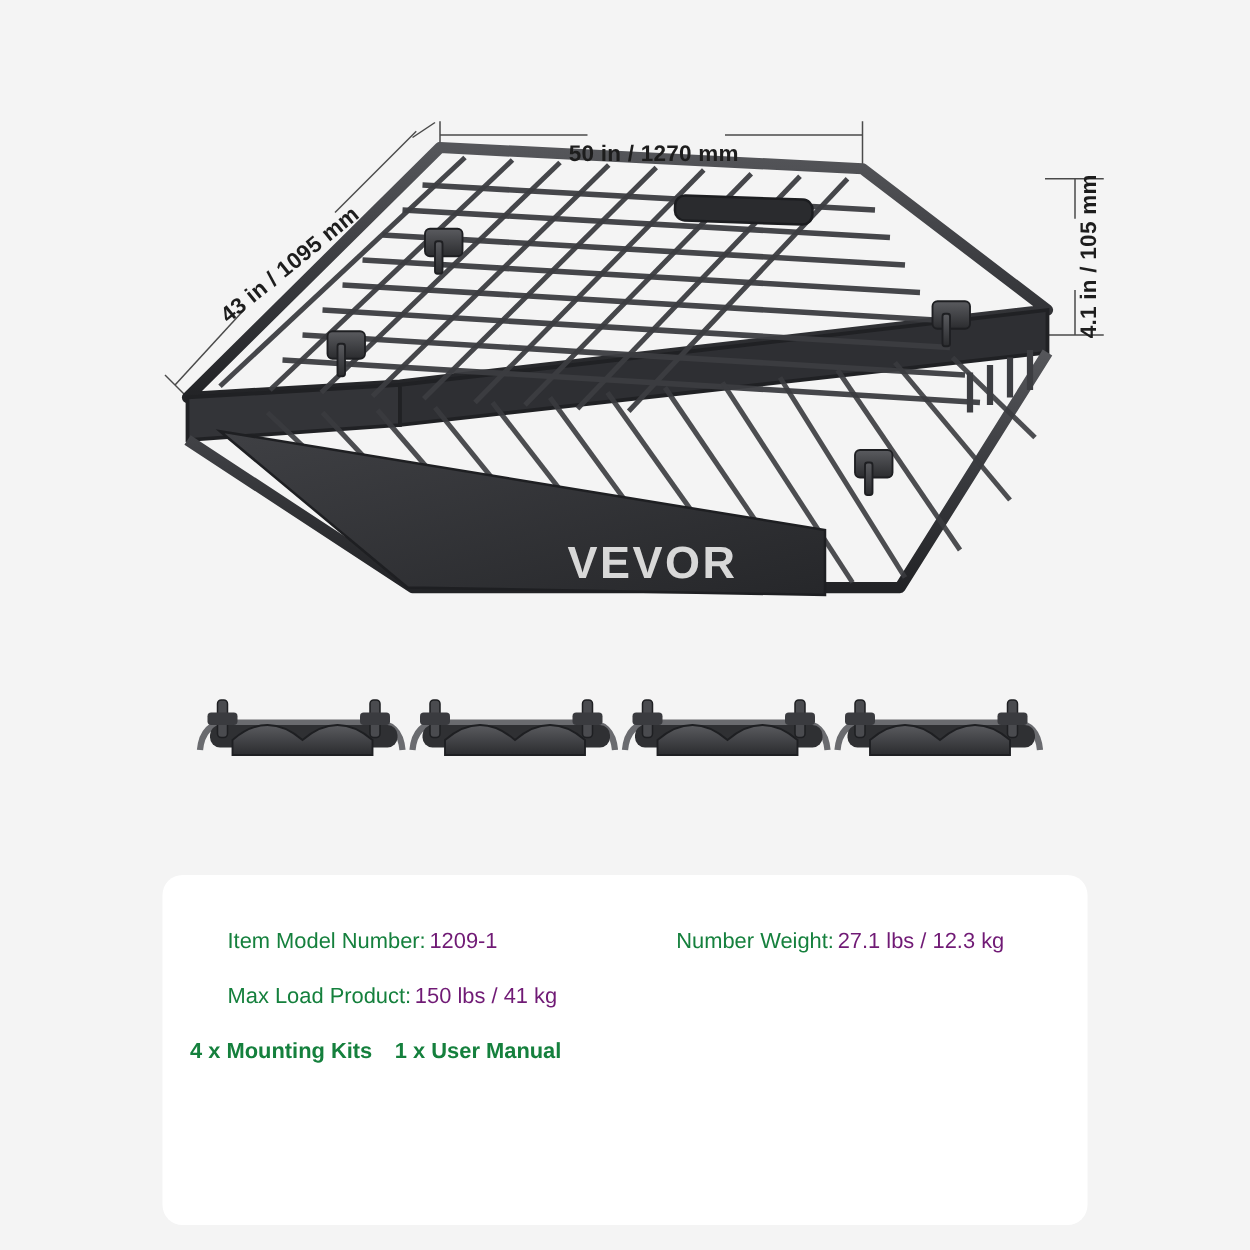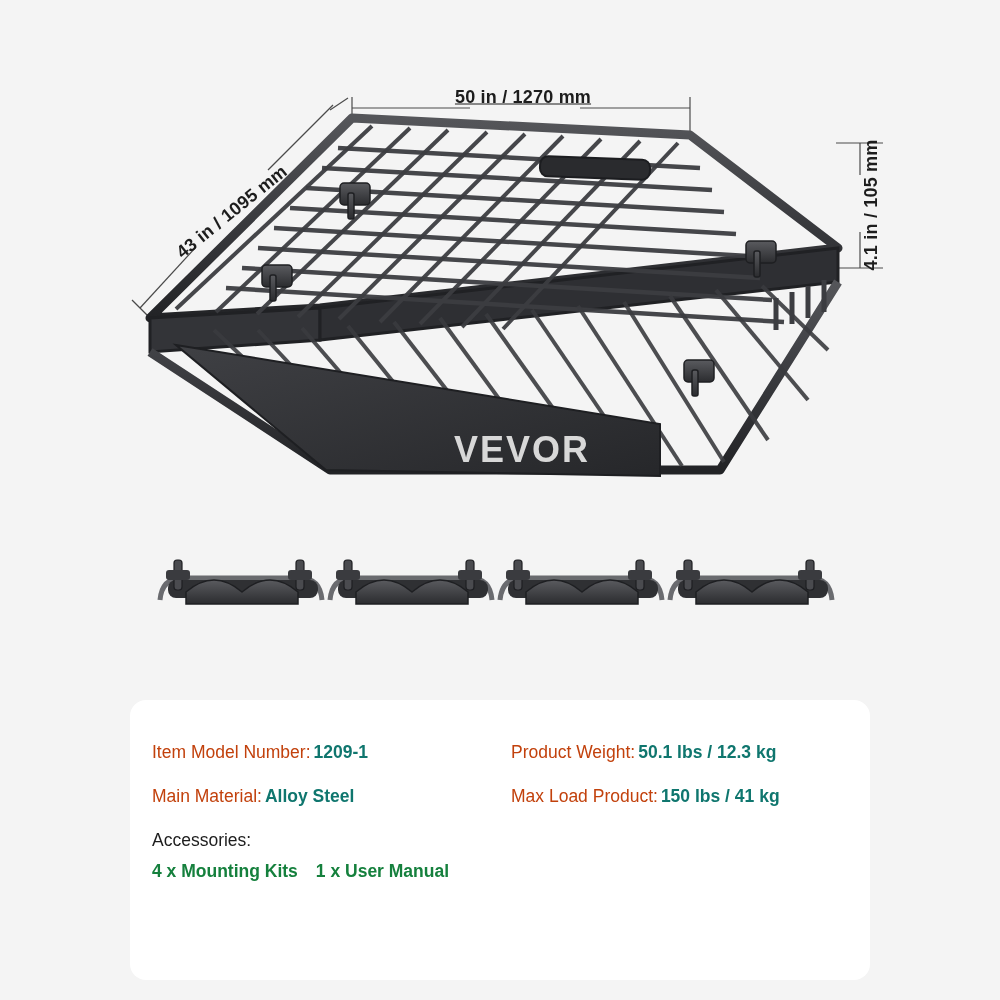--- a/index.html
+++ b/index.html
@@ -35,23 +35,22 @@
   .dim-label {
     position: absolute;
     color: #1d1d1d;
     font-size: 18px;
     font-weight: 600;
     white-space: nowrap;
     letter-spacing: 0.2px;
   }
   .dim-top {
     left: 523px;
-    top: 97px;
+    top: 123px;
     transform: translate(-50%, -50%) rotate(0deg);
-    text-decoration: underline;
   }
   .dim-left {
     left: 232px;
     top: 212px;
     transform: translate(-50%, -50%) rotate(-39deg);
   }
   .dim-right {
     left: 871px;
     top: 205px;
     transform: translate(-50%, -50%) rotate(-90deg);
@@ -76,25 +75,26 @@
   }
   .spec-col {
     width: 370px;
     font-size: 17.5px;
     color: #1d1d1d;
   }
   .spec-col.wide {
     width: 720px;
   }
   .spec-key {
-    color: #c2410c;
+    color: #15803d;
+    margin-left: 30px;
   }
   .spec-val {
-    color: #0f766e;
-    font-weight: 700;
+    color: #701a75;
+    font-weight: 400;
     margin-left: 3px;
   }
   .acc-title {
     font-size: 17.5px;
     color: #1d1d1d;
     margin-top: 20px;
     margin-bottom: 10px;
   }
   .acc-items {
     font-size: 17.5px;
@@ -268,36 +268,32 @@
   </div>
 
   <div class="spec-card">
     <div class="spec-inner">
 
       <div class="spec-row">
         <div class="spec-col">
           <span class="spec-key">Item Model Number:</span><span class="spec-val">1209-1</span>
         </div>
         <div class="spec-col">
-          <span class="spec-key">Product Weight:</span><span class="spec-val">50.1 lbs / 12.3 kg</span>
+          <span class="spec-key">Number Weight:</span><span class="spec-val">27.1 lbs / 12.3 kg</span>
         </div>
       </div>
 
       <div class="spec-row">
-        <div class="spec-col">
-          <span class="spec-key">Main Material:</span><span class="spec-val">Alloy Steel</span>
-        </div>
         <div class="spec-col">
           <span class="spec-key">Max Load Product:</span><span class="spec-val">150 lbs / 41 kg</span>
         </div>
       </div>
 
 
 
-      <div class="acc-title">Accessories:</div>
       <div class="acc-items">
         <span>4 x Mounting Kits</span><span>1 x User Manual</span>
       </div>
 
     </div>
   </div>
 
 </div>
 
 </body></html>

